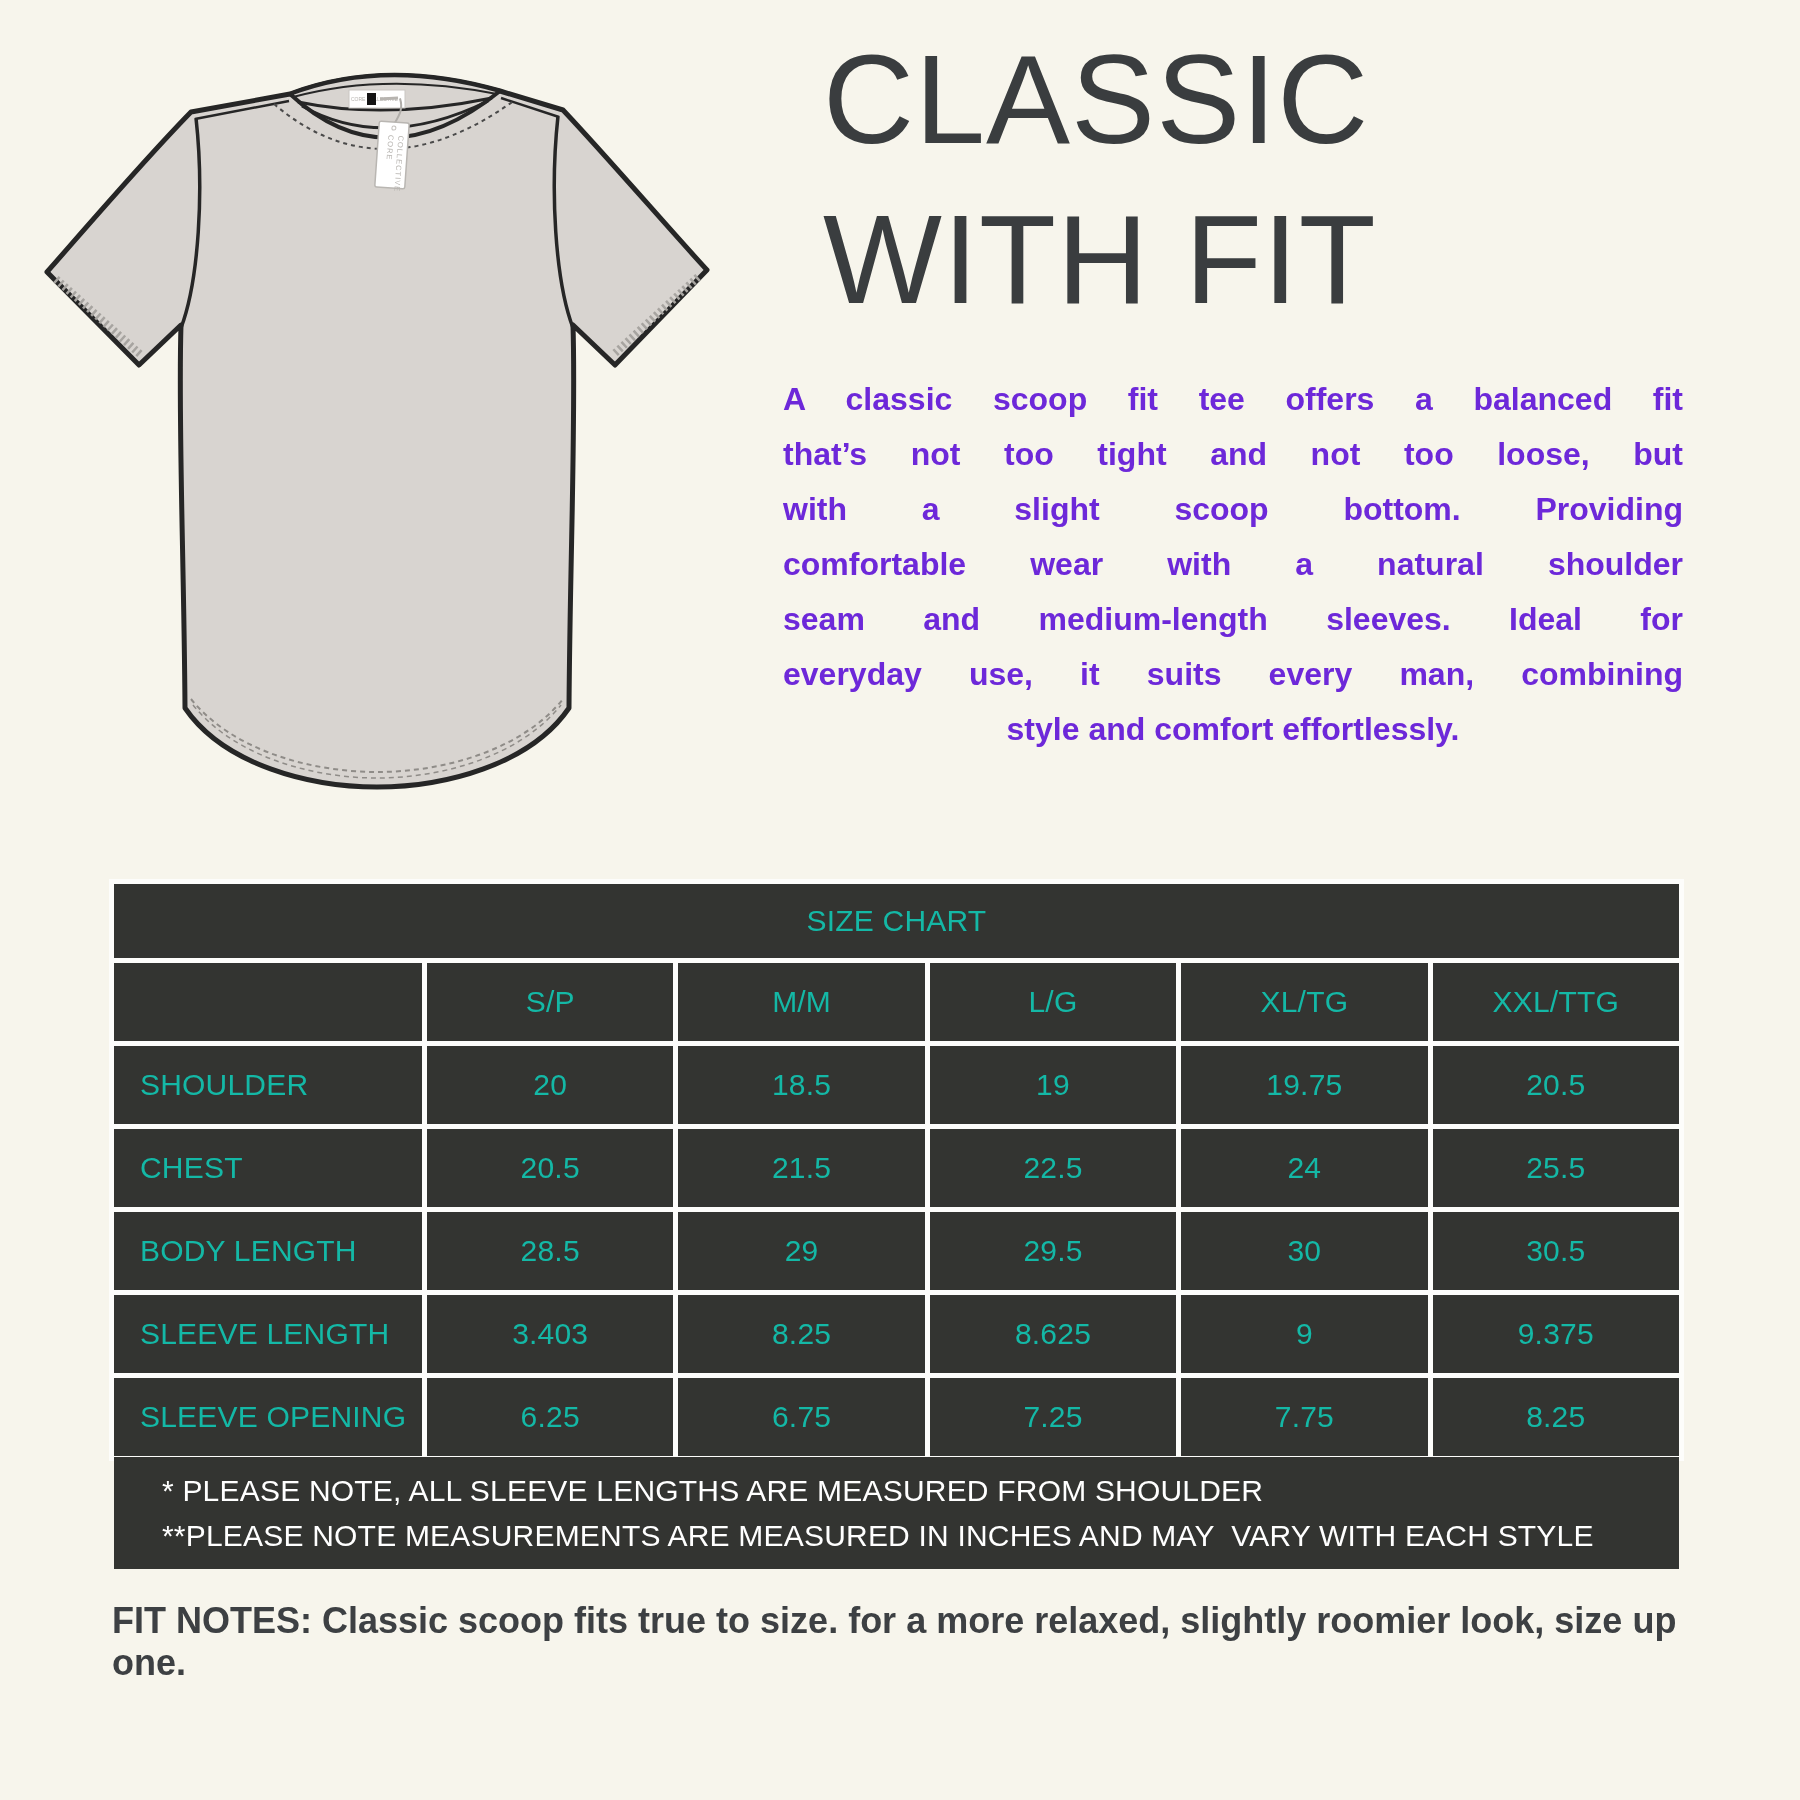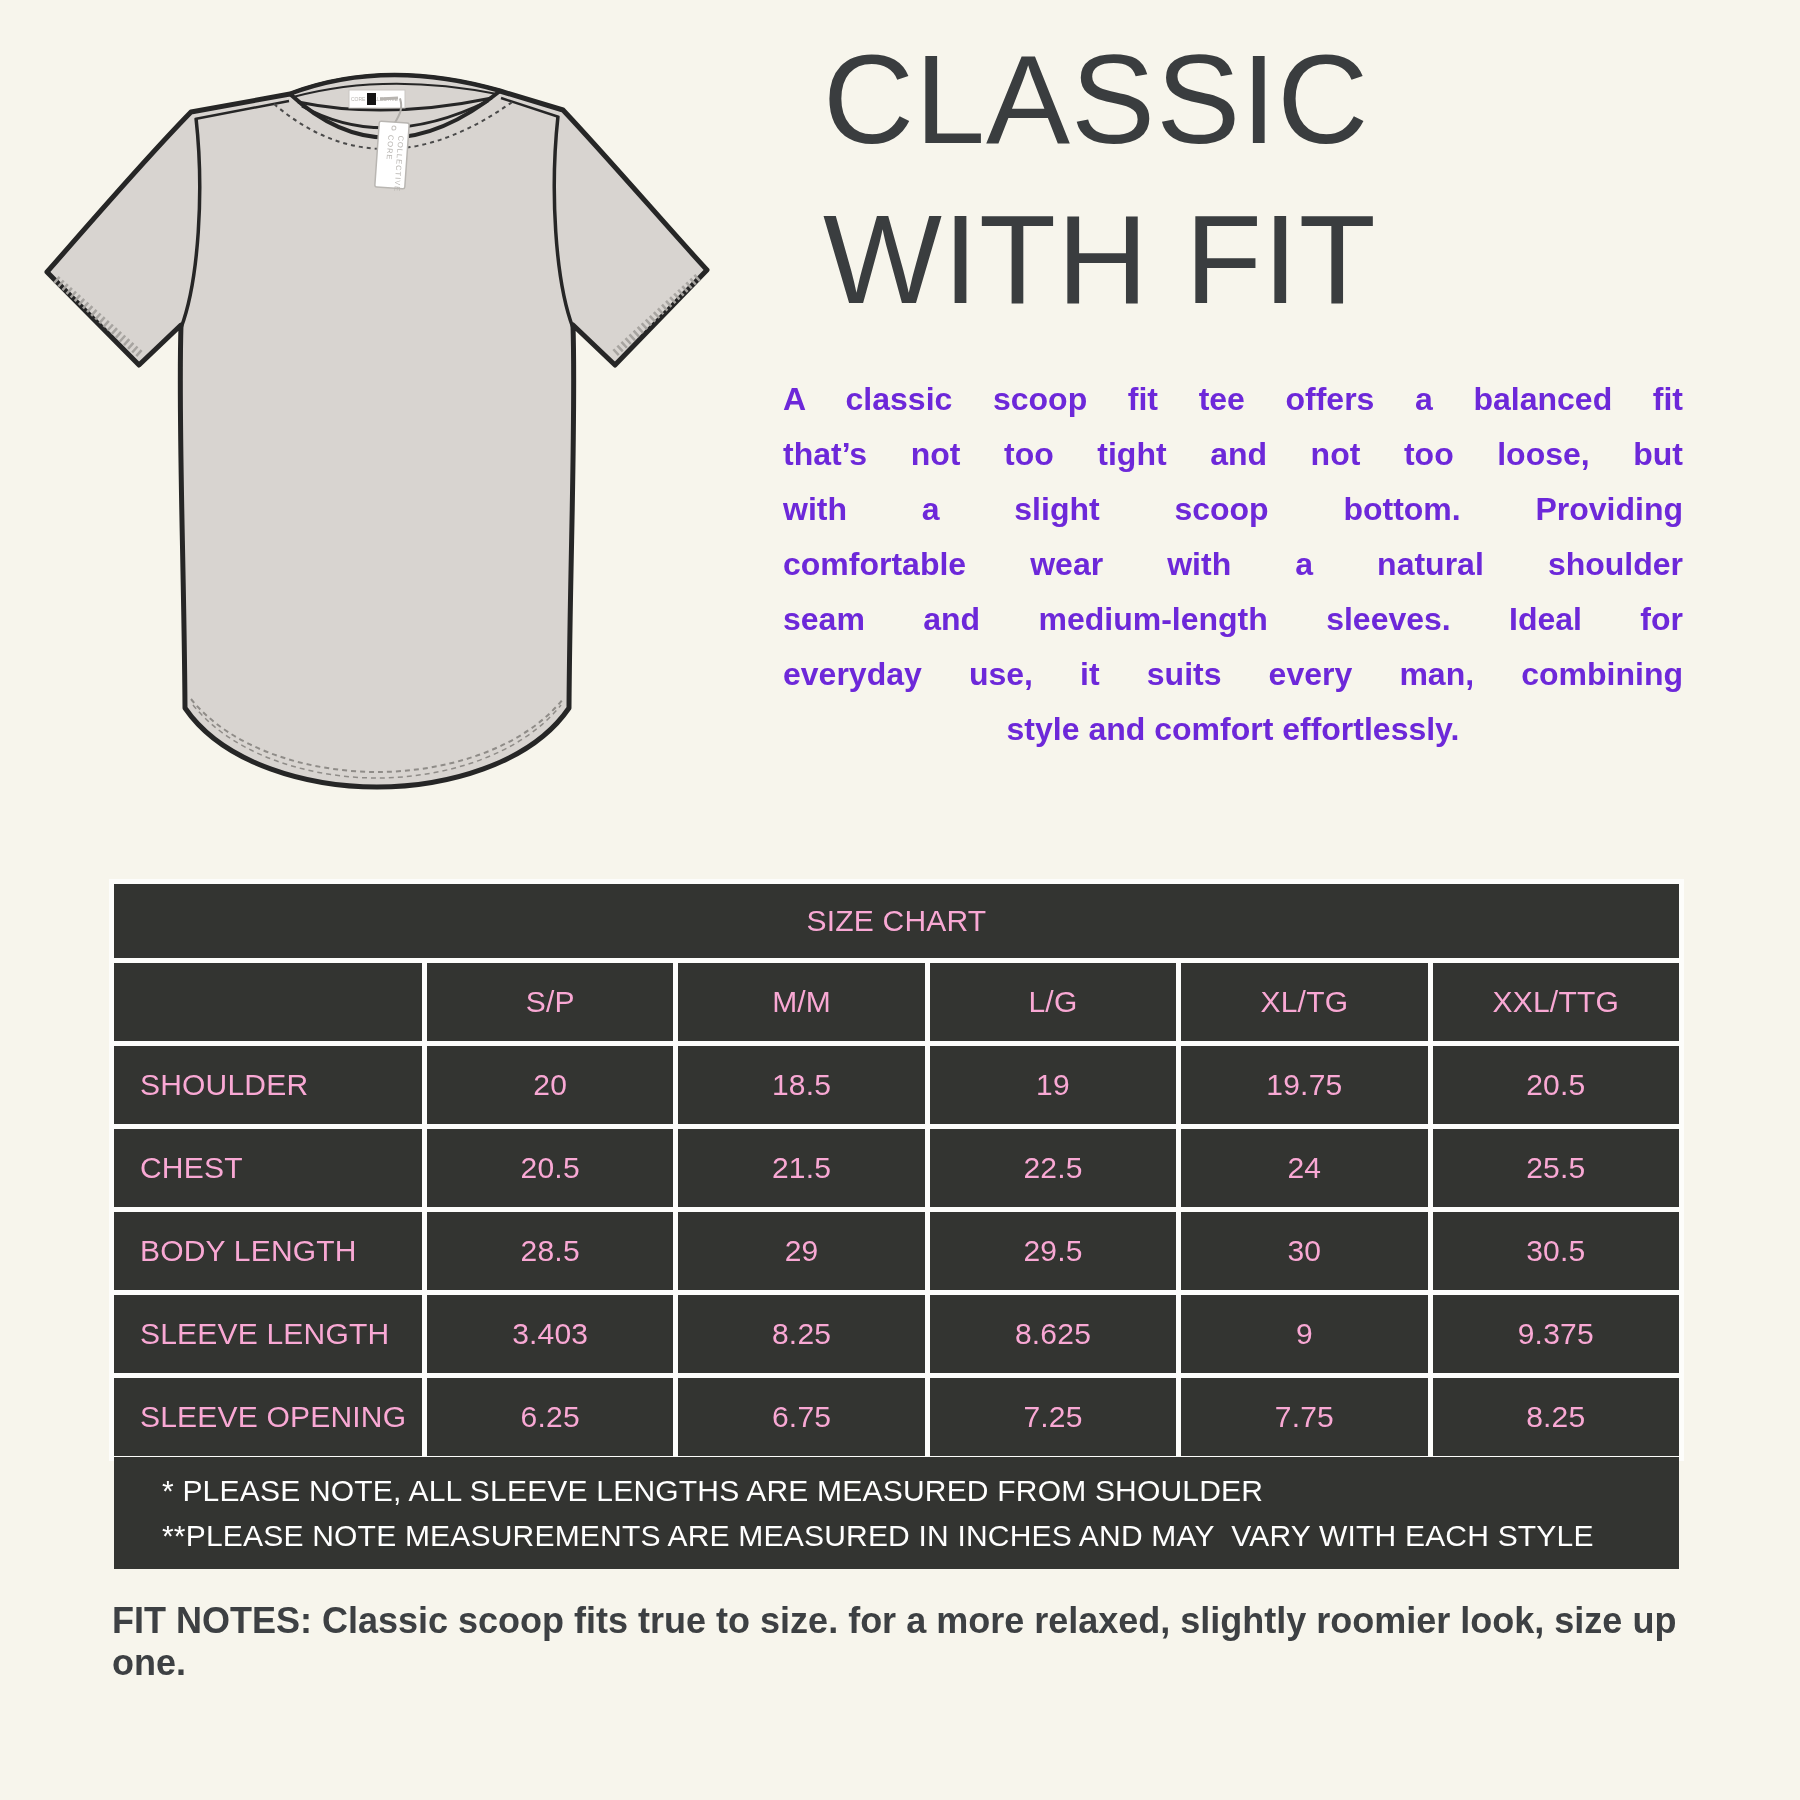--- a/index.html
+++ b/index.html
@@ -23,21 +23,21 @@
   }
   .desc-line{text-align:justify;text-align-last:justify;}
   .desc-line.last{text-align:left;text-align-last:center;}
   
   table.size-chart{
     position:absolute;left:109px;top:879px;width:1575px;
     border-collapse:separate;border-spacing:5px;
     background:#fdfdfb;table-layout:fixed;
   }
   table.size-chart td,table.size-chart th{
-    background:#333431;color:#f9a8d4;font-weight:400;
+    background:#333431;color:#14b8a6;font-weight:400;
     font-size:30px;vertical-align:middle;letter-spacing:0.2px;
   }
   td.caption-cell{height:72px;text-align:center;font-size:32px;}
   tr.cols td{height:76px;text-align:center;}
   tr.data td{height:76px;text-align:center;}
   tr.data td.rowlabel{text-align:left;padding-left:26px;}
   
   .notes{
     position:absolute;left:114px;top:1457px;width:1565px;height:112px;
     background:#333431;color:#ffffff;

